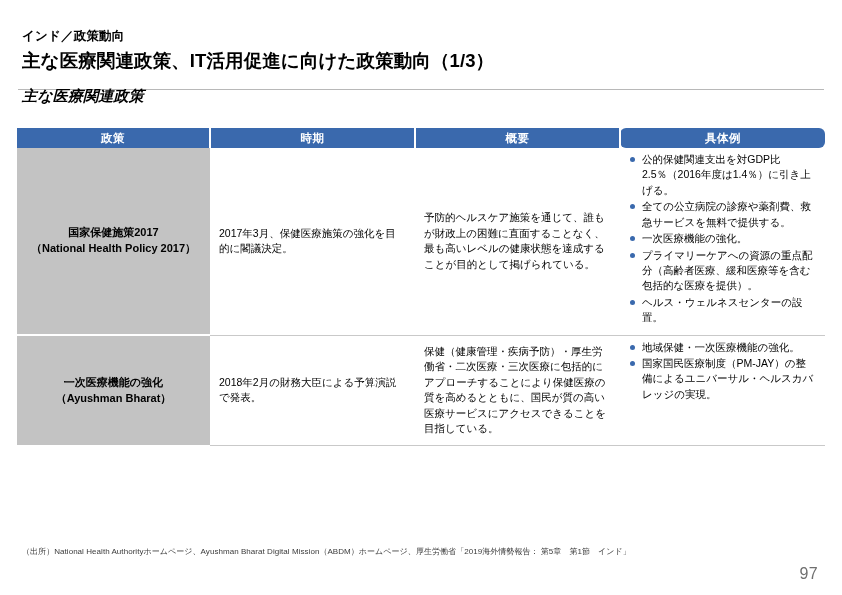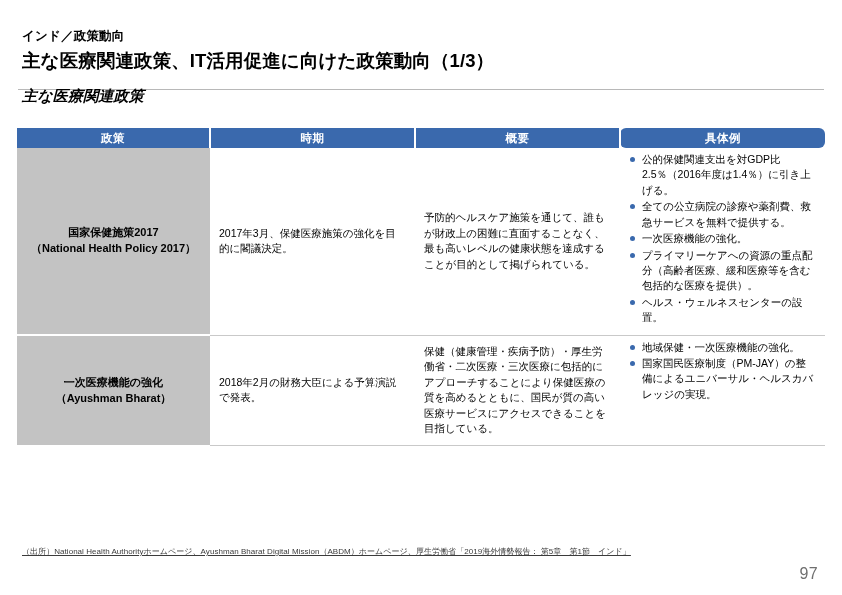--- a/index.html
+++ b/index.html
@@ -169,21 +169,20 @@
     line-height: 1.6;
     letter-spacing: 0.1px;
   }
   .footnote-num .num { display: inline-block; width: 18px; }
   .source-line {
     font-size: 8px;
     color: #3b3b3b;
     line-height: 1.6;
     letter-spacing: 0.05px;
     margin-top: 1px;
-    text-decoration: underline;
   }
 
   .page-number {
     position: absolute;
     right: 24px;
     bottom: 12px;
     font-size: 16px;
     color: #6f6f6f;
     letter-spacing: 0.3px;
   }

